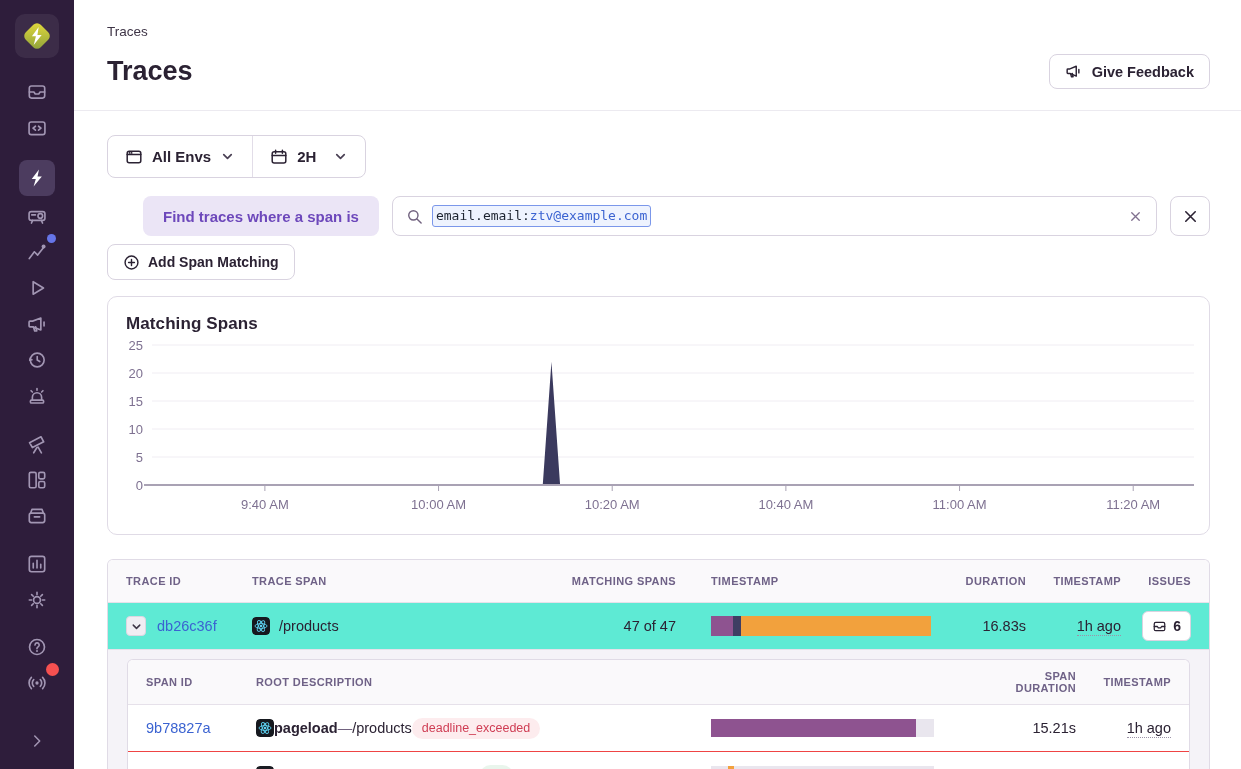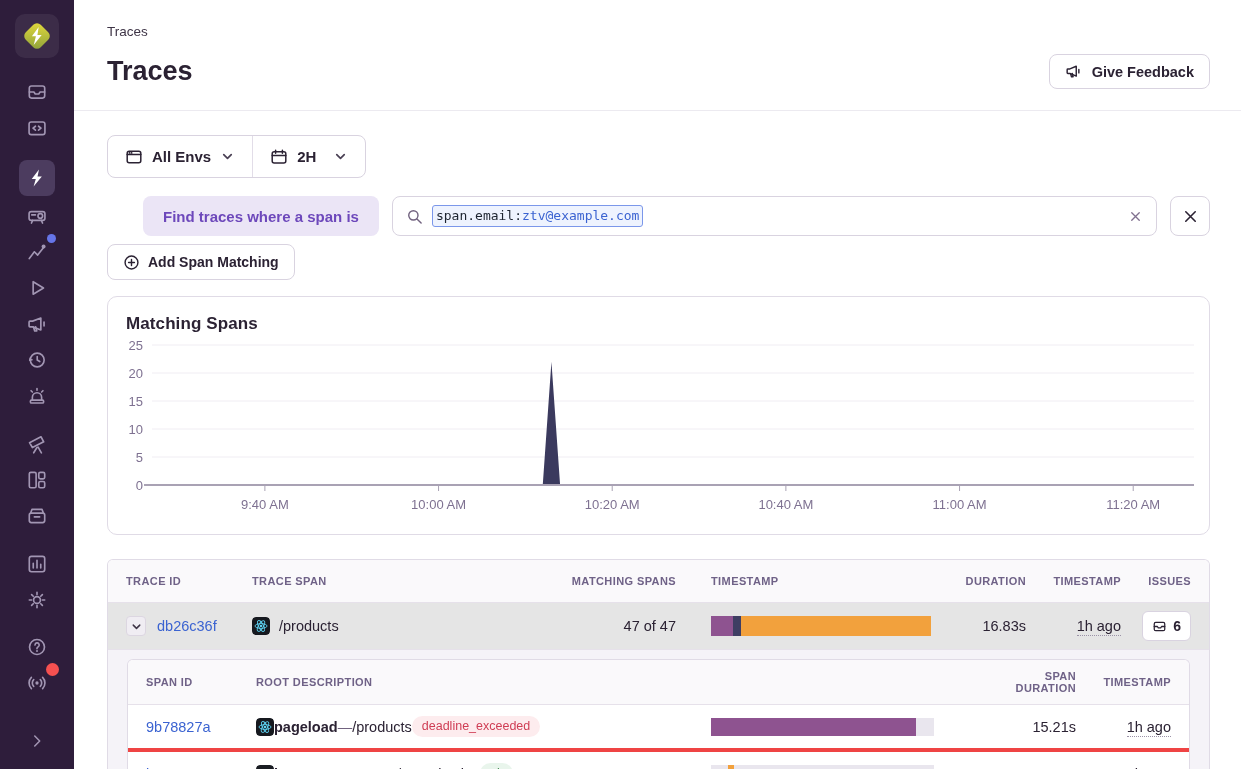--- a/index.html
+++ b/index.html
@@ -71,21 +71,21 @@
   .chart-wrap { margin-top:5px; }
   .ytick, .xtick { font-size:13px; fill:#7e7191; font-family:"Liberation Sans",sans-serif; }
 
   
   .table { margin-top:24px; border:1px solid #e0dbe6; border-bottom:none;
     border-radius:6px 6px 0 0; overflow:hidden; background:#fff; }
   .t-head, .t-row { display:grid; grid-template-columns:126px 1fr 120px 240px 95px 95px 70px;
     align-items:center; padding:0 18px; }
   .t-head { height:43px; background:#faf9fb; border-bottom:1px solid #e6e1ea; }
   .th { font-size:11px; font-weight:700; color:#6f6287; letter-spacing:.4px; }
-  .t-row { height:46px; background:#e5e5e5; }
+  .t-row { height:46px; background:#5eead4; }
   .right { text-align:right; }
   .pad-r { padding-right:15px; }
   .cell { font-size:14.5px; }
   .id-cell { display:flex; align-items:center; gap:11px; }
   .expander { width:20px; height:20px; border:1px solid #dcd6e1; background:#f0edf3;
     border-radius:4px; display:flex; align-items:center; justify-content:center;
     color:#3e3446; cursor:pointer; flex-shrink:0; }
   a.link { color:var(--link_blue,#3b63d1); text-decoration:none; cursor:pointer; font-size:14.5px; }
   .root-cell { display:flex; align-items:center; gap:9px; font-size:14.5px; }
   .tl { padding-left:20px; }
@@ -96,21 +96,21 @@
   .issues-btn { display:inline-flex; align-items:center; gap:6px; height:30px; padding:0 9px;
     border:1px solid #d9d3e0; border-radius:6px; background:#fff; font-weight:700;
     font-size:14px; color:#2b2233; cursor:pointer; }
 
   .expanded { background:#f5f3f8; border-top:1px solid #e6e1ea; padding:9px 19px 0; }
   .sub-table { border:1px solid #e0dbe6; border-bottom:none; border-radius:6px 6px 0 0;
     overflow:hidden; background:#fff; }
   .s-head, .s-row { display:grid; grid-template-columns:110px 1fr 270px 95px 95px;
     align-items:center; padding:0 18px; }
   .s-head { height:45px; background:#faf9fb; border-bottom:1px solid #e6e1ea; }
-  .s-row { height:47px; background:#fff; border-bottom:4px solid #ef4444; }
+  .s-row { height:47px; background:#fff; border-bottom:1px solid #ef4444; }
   .desc-cell { display:flex; align-items:center; font-size:14.5px; min-width:0; }
   .desc-cell .op { font-weight:700; }
   .desc-cell .sep { color:#71627f; }
   .badge { border-radius:20px; padding:3px 10px 4px; font-size:12.5px; white-space:nowrap; }
   .badge-error { background:var(--badge_error_bg,#fdecee); color:var(--badge_error_text,#cf3d54); }
   .badge-success { background:var(--badge_success_bg,#e9f5ec); color:var(--badge_success_text,#438a50); }
   .plat { flex-shrink:0; border-radius:4px; display:block; }
 </style>
 </head>
 <body>
@@ -291,21 +291,21 @@
       </div>
 
       
       <div class="condition-row">
         <div class="where-pill">Find traces where a span is</div>
         <div class="search-box">
           <svg class="mag" width="17" height="17" viewBox="0 0 18 18" fill="none" stroke="currentColor" stroke-width="1.5" stroke-linecap="round">
             <circle cx="7.8" cy="7.8" r="4.9"></circle>
               <path d="M11.6 11.6L16 16"></path>
           </svg>
-          <span class="token"><span class="k">span.email:</span><span class="v">ztv@example.com</span></span>
+          <span class="token"><span class="k">email.email:</span><span class="v">ztv@example.com</span></span>
           <button class="clear-x">
             <svg width="15" height="15" viewBox="0 0 18 18" fill="none" stroke="currentColor" stroke-width="1.6" stroke-linecap="round">
                 <path d="M4.5 4.5l9 9M13.5 4.5l-9 9"></path>
               </svg>
           </button>
         </div>
         <button class="delete-btn">
           <svg width="17" height="17" viewBox="0 0 18 18" fill="none" stroke="currentColor" stroke-width="1.7" stroke-linecap="round">
               <path d="M4 4l10 10M14 4L4 14"></path>
             </svg>

